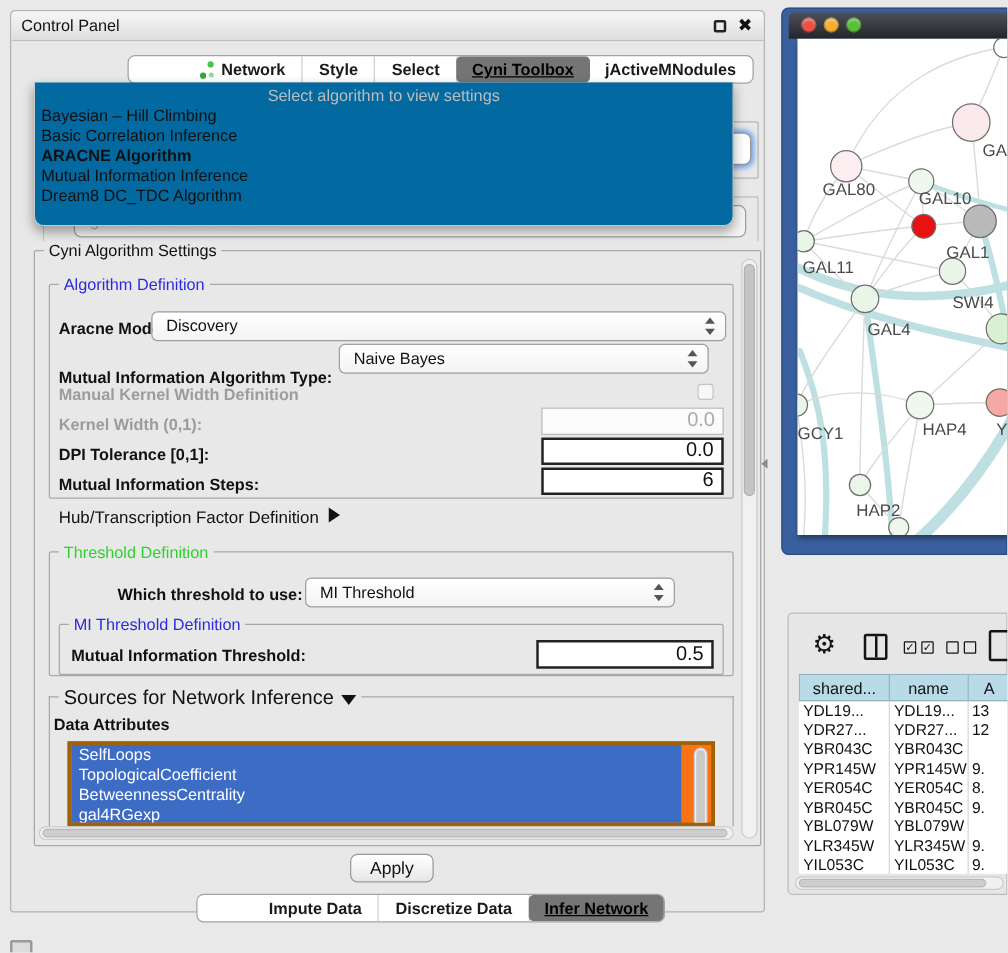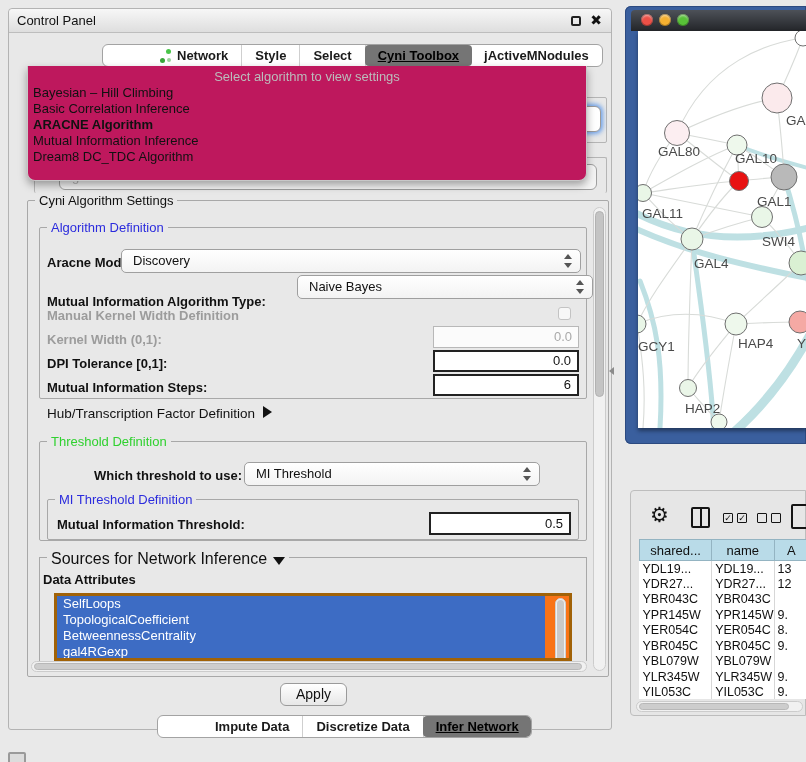--- a/index.html
+++ b/index.html
@@ -25,21 +25,21 @@
          color:#1a1a1a; border-right:1px solid #cfcfcf; white-space:nowrap; }
   .tab:last-child { border-right:none; }
   .tab.sel { background:#757575; color:#000000; border-radius:4px; border-right:none; margin:0 -1px;text-decoration:underline; }
   .top-tabs { left:93px; top:35px; }
   .bottom-tabs { left:148px; top:706px; }
 
   .net-icon { display:inline-block; width:12px; height:14px; position:relative; }
   .net-icon i { position:absolute; border-radius:50%; }
 
   
-  .overlay { left:18px; top:57px; width:560px; height:115px; background:#be185d;
+  .overlay { left:18px; top:57px; width:560px; height:115px; background:#0369a1;
              border:1px solid #c8c8c8; border-top:none; border-radius:0 0 8px 8px;
              box-shadow:0 4px 9px rgba(0,0,0,.35); z-index:30; overflow:hidden; }
   .overlay .ph { text-align:center; color:#bcbcbc; font-size:13px; padding-top:3px; height:19px; }
   .overlay li { list-style:none; font-size:13px; color:#111; line-height:15.9px; padding-left:5px; }
   .overlay li.bold { font-weight:bold; }
 
   
   .ghost-group1 { left:25px; top:88px; width:573px; height:46px; border:1px solid #b5b5b5; border-radius:2px; z-index:5; }
   .ghost-combo  { left:320px; top:97px; width:272px; height:26px; border:1px solid #9a9a9a; border-radius:6px;
                   background:#fff; box-shadow:0 0 4px 2px rgba(90,150,235,.85); z-index:6; }
@@ -58,21 +58,21 @@
   .lbl.dis { color:#9c9c9c; }
 
   .combo { background:linear-gradient(#ffffff,#f3f3f3); border:1px solid #9f9f9f; border-radius:5px;
            font-size:13px; color:#111; line-height:22px; padding-left:11px; }
   .stepper { position:absolute; right:8px; top:4px; width:9px; height:14px; }
   .stepper:before, .stepper:after { content:""; position:absolute; left:1px; border-left:4px solid transparent;
            border-right:4px solid transparent; }
   .stepper:before { top:0; border-bottom:5px solid #555; }
   .stepper:after  { bottom:0; border-top:5px solid #555; }
 
-  .field { font-size:13px; text-align:right; padding-right:6px; background:#fff; }
+  .field { font-size:16px; text-align:right; padding-right:6px; background:#fff; }
   .field.active { border:2px solid #222; color:#111; }
   .field.dis { border:1px solid #b8b8b8; color:#a9a9a9; background:#fbfbfb; }
 
   .checkbox { width:13px; height:13px; border:1px solid #c3c3c3; border-radius:3px; background:#f7f7f7; }
 
   .tri-right { display:inline-block; width:0; height:0; border-top:6px solid transparent;
                border-bottom:6px solid transparent; border-left:9px solid #111; margin-left:8px; }
   .tri-down  { display:inline-block; width:0; height:0; border-left:6px solid transparent;
                border-right:6px solid transparent; border-top:8px solid #111; margin-left:6px; position:relative; top:1px;}
 
@@ -184,21 +184,21 @@
       <span class="gtitle blue">Algorithm Definition</span>
     </div>
 
     <span class="abs lbl" style="left:38px;top:246px;">Aracne Mode:</span>
     <div class="abs combo" style="left:112px;top:240px;width:460px;height:24px;">
       <span>Discovery</span>
       <span class="stepper"></span>
     </div>
 
     <span class="abs lbl" style="left:38px;top:272px;margin-top:13px;">Mutual Information Algorithm Type:</span>
-    <div class="abs combo" style="left:288px;top:266px;width:296px;height:24px;">
+    <div class="abs combo" style="left:262px;top:266px;width:296px;height:24px;">
       <span>Naive Bayes</span>
       <span class="stepper"></span>
     </div>
 
     <span class="abs lbl dis" style="left:38px;top:299px;">Manual Kernel Width Definition</span>
     <span class="abs checkbox" style="left:549px;top:298px;"></span>
 
     <span class="abs lbl dis" style="left:38px;top:323px;">Kernel Width (0,1):</span>
     <div class="abs field dis" style="left:424px;top:317px;width:146px;height:22px;line-height:20px;">0.0</div>
 

